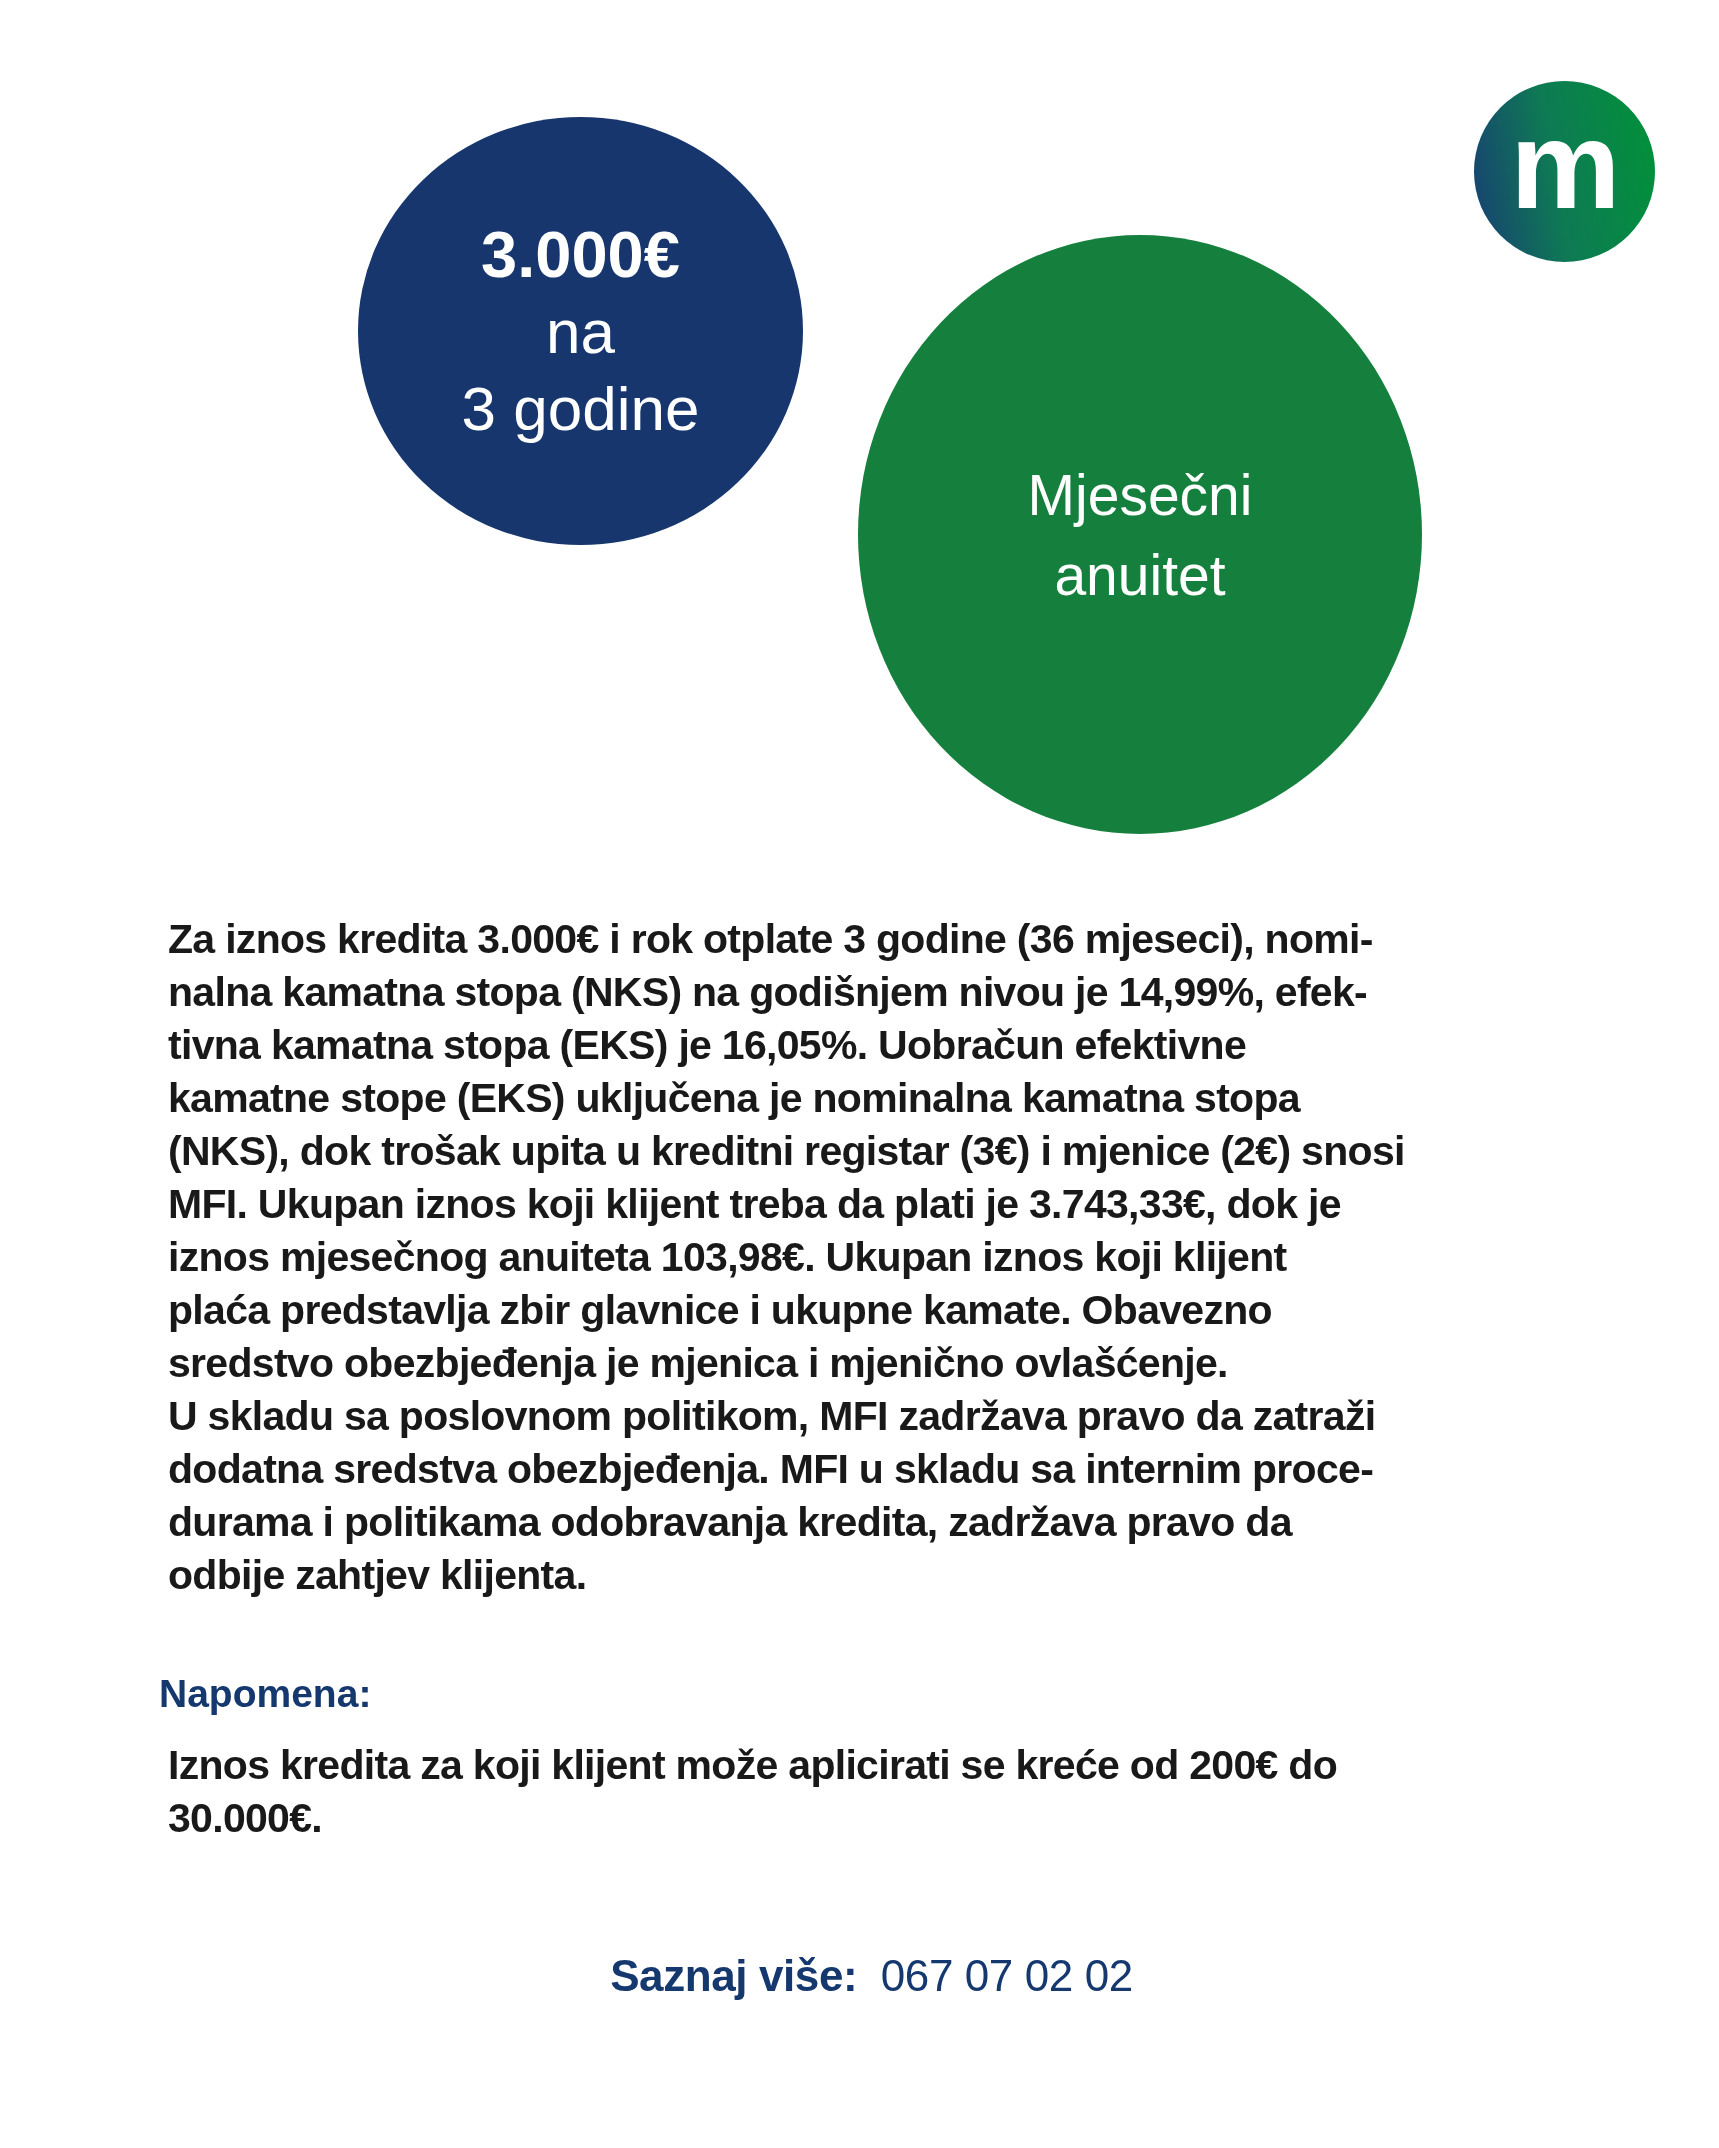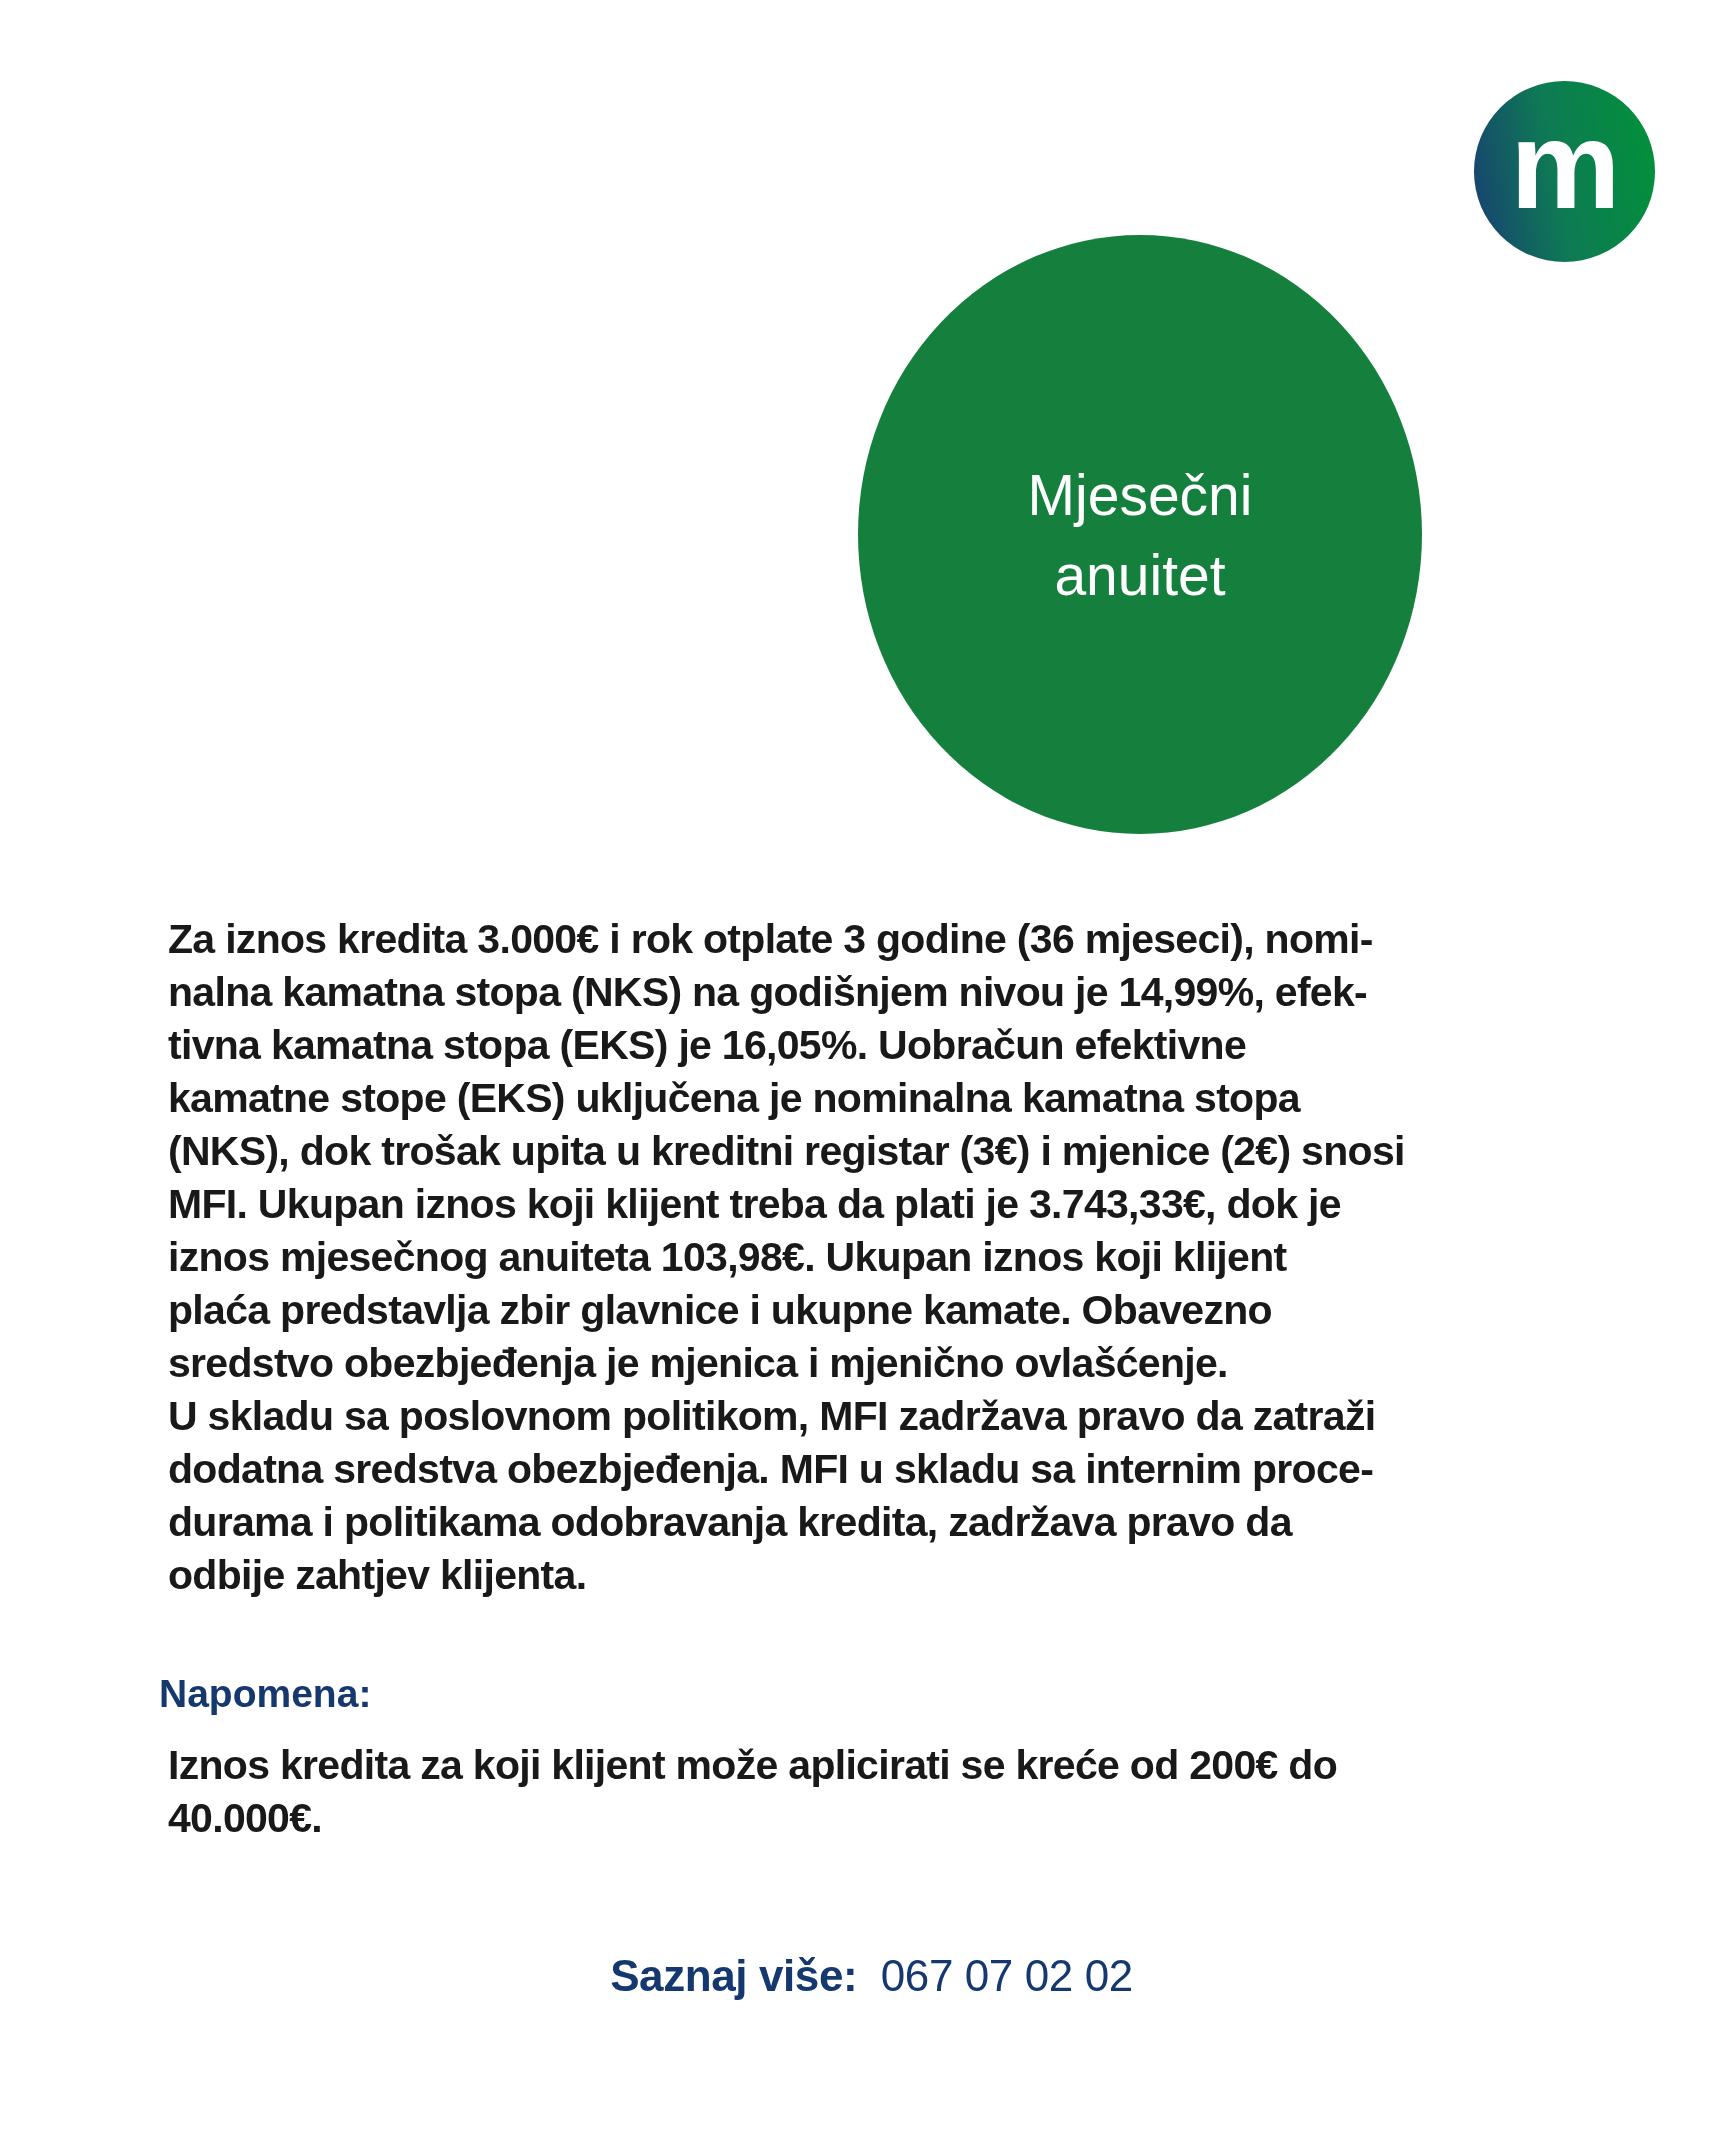--- a/index.html
+++ b/index.html
@@ -96,20 +96,25 @@
 </style>
 </head>
 <body>
 
 <div class="page">
 
   <div class="logo">
     <span class="m">m</span>
   </div>
 
+  <div class="circle circle-loan">
+    <div class="amount">3.000€</div>
+    <div class="light">na</div>
+    <div class="light">3 godine</div>
+  </div>
 
   <div class="circle circle-annuity">
     <div class="light">Mjesečni</div>
     <div class="light">anuitet</div>
   </div>
 
   <div class="bodytext body-example">Za iznos kredita 3.000€ i rok otplate 3 godine (36 mjeseci), nomi-
 nalna kamatna stopa (NKS) na godišnjem nivou je 14,99%, efek-
 tivna kamatna stopa (EKS) je 16,05%. Uobračun efektivne
 kamatne stope (EKS) uključena je nominalna kamatna stopa
@@ -118,21 +123,21 @@
 iznos mjesečnog anuiteta 103,98€. Ukupan iznos koji klijent
 plaća predstavlja zbir glavnice i ukupne kamate. Obavezno
 sredstvo obezbjeđenja je mjenica i mjenično ovlašćenje.
 U skladu sa poslovnom politikom, MFI zadržava pravo da zatraži
 dodatna sredstva obezbjeđenja. MFI u skladu sa internim proce-
 durama i politikama odobravanja kredita, zadržava pravo da
 odbije zahtjev klijenta.</div>
 
   <div class="heading heading-note">Napomena:</div>
   <div class="bodytext body-note">Iznos kredita za koji klijent može aplicirati se kreće od 200€ do
-40.000€.</div>
+30.000€.</div>
 
   <div class="footer">
     <span class="label">Saznaj više:</span>
     <span class="phone">067 07 02 02</span>
   </div>
 
 </div>
 
 
 </body></html>

